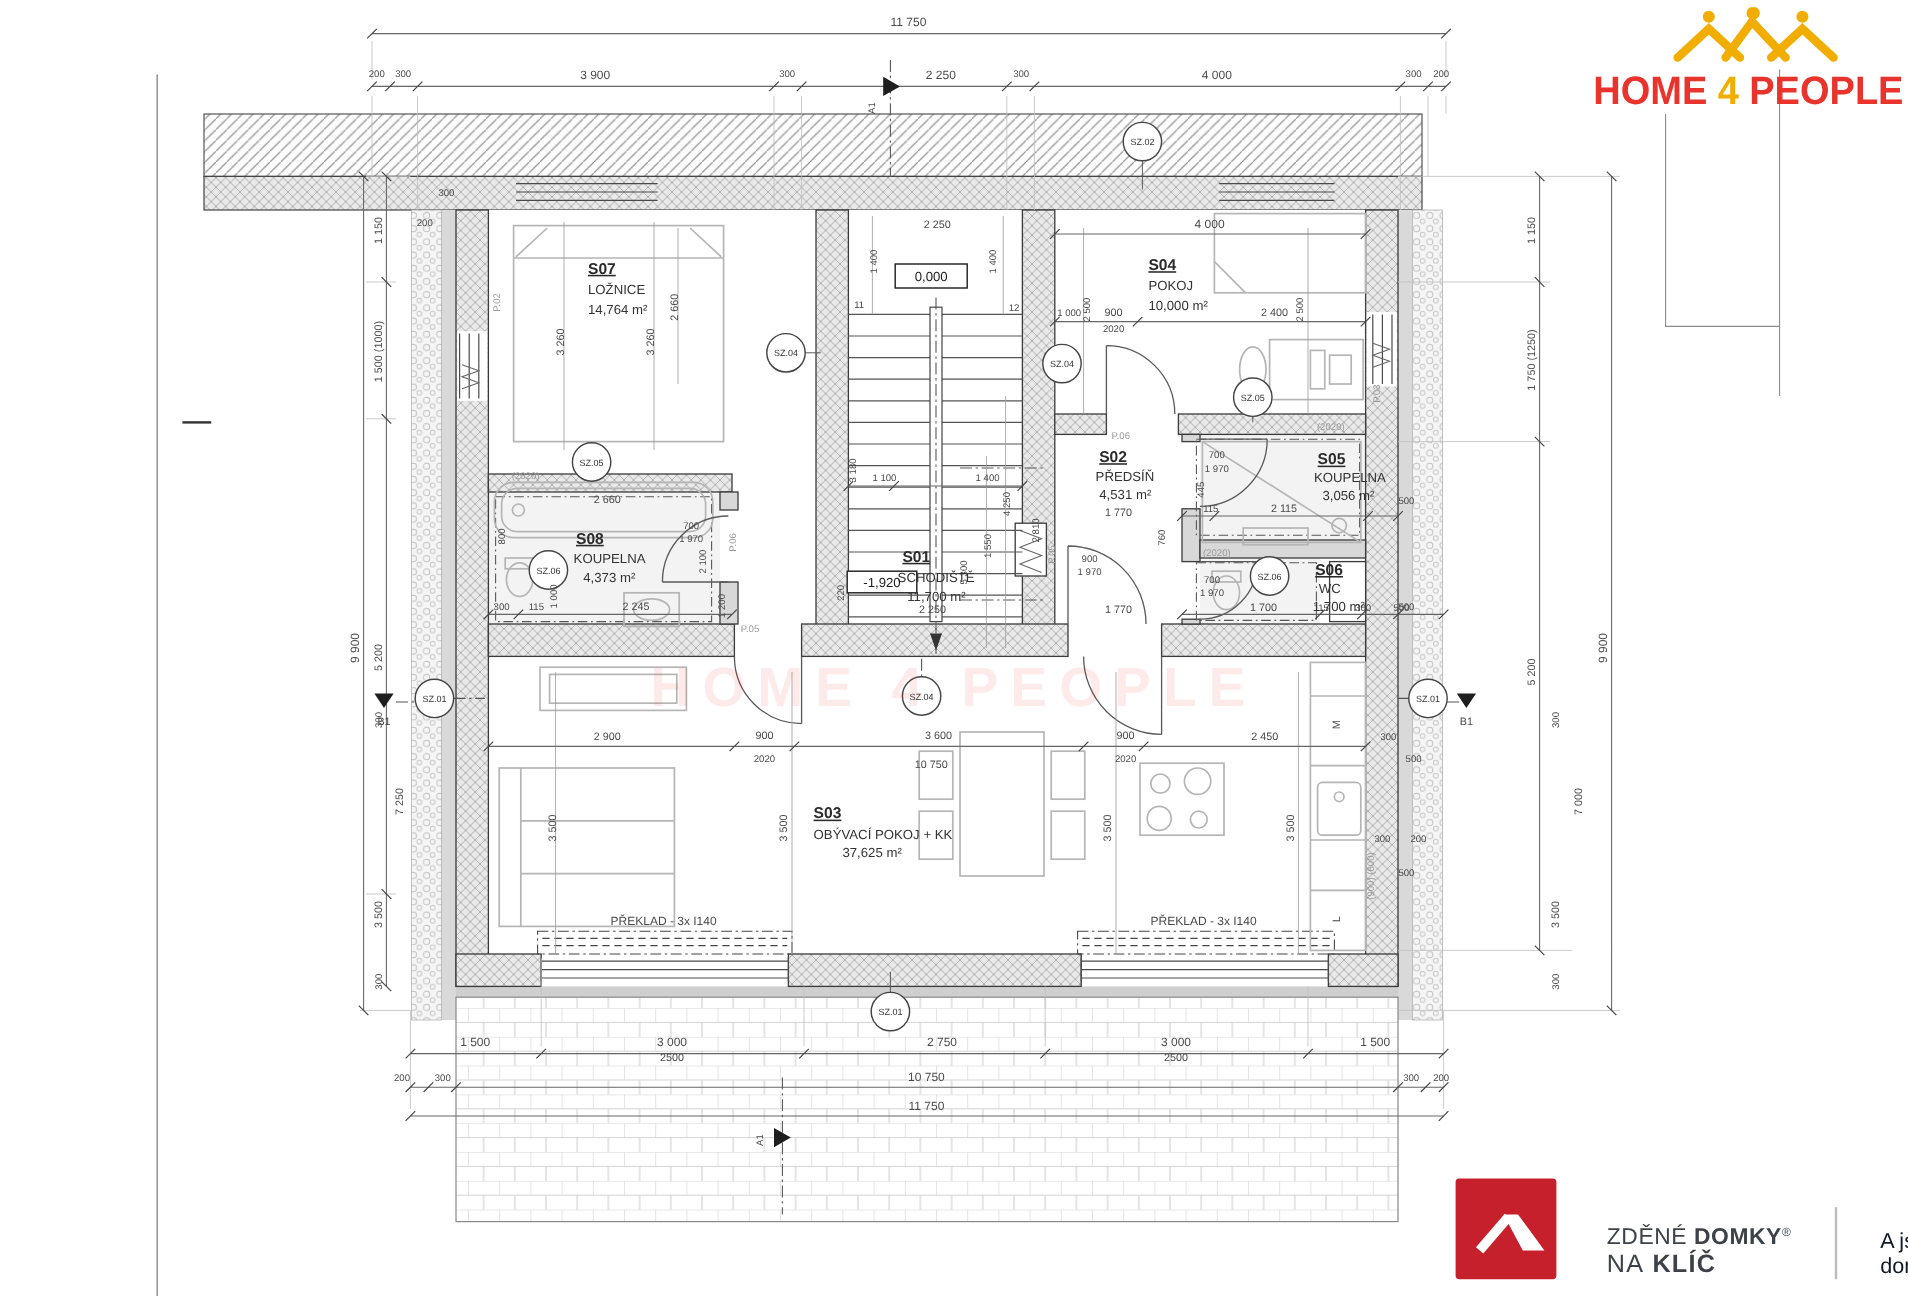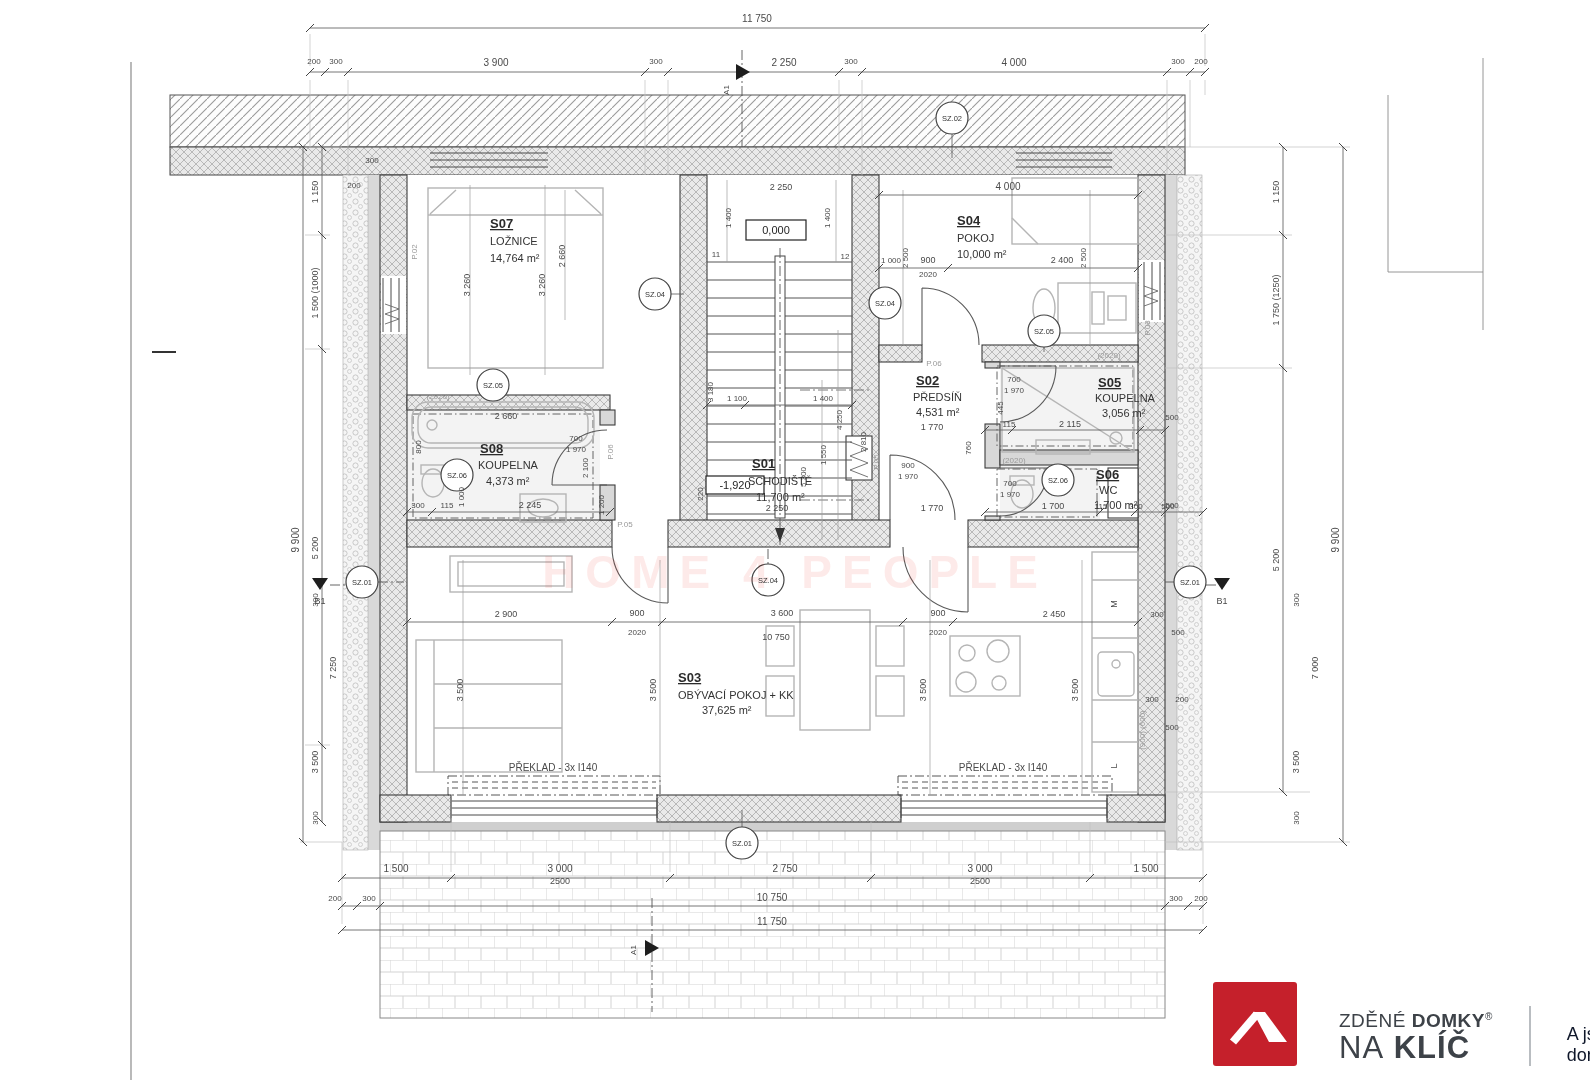--- a/index.html
+++ b/index.html
@@ -18,21 +18,21 @@
   
   .logo-top{position:absolute;left:1342px;top:6px;width:230px;text-align:center;}
   .logo-top .words{display:flex;justify-content:center;gap:9px;font-size:33px;font-weight:bold;
                    letter-spacing:0px;transform:scaleX(.96);}
   .lt-red{color:#e8342c;} .lt-yel{color:#f2ae00;}
   
   .logo-bot{position:absolute;left:1213px;top:982px;display:flex;align-items:flex-end;gap:14px;}
   .lb-box{width:84px;height:84px;background:#c5202b;border-radius:3px;flex:0 0 auto;}
   .lb-text{margin-left:28px;color:#3d4248;line-height:1.12;}
   .lb-l1{font-size:19px;letter-spacing:.5px;}
-  .lb-l2{font-size:31px;letter-spacing:1px;}
+  .lb-l2{font-size:21px;letter-spacing:1px;}
   .lb-b{font-weight:bold;}
   .lb-reg{font-size:10px;vertical-align:super;}
   .lb-div{width:0;border-left:2px solid #b9bdc1;height:60px;margin:0 22px;}
   .lb-tag{font-size:18px;color:#0f172a;}
 </style>
 </head>
 <body>
 
 <div class="canvas">
 <svg width="1590" height="1080" viewBox="0 0 1590 1080">
@@ -414,20 +414,39 @@
     <text x="320" y="604" class="t mid d9">B1</text>
     <text x="1222" y="604" class="t mid d9">B1</text>
     <text x="1117" y="604" transform="rotate(-90 1117 604)" class="t mid d9">M</text>
     <text x="1117" y="766" transform="rotate(-90 1117 766)" class="t mid d9">L</text>
     <text x="716" y="257" class="t mid d8">11</text>
     <text x="845" y="259" class="t mid d8">12</text>
   </g>
 </svg>
 
 
+<div class="logo-top">
+  <svg width="230" height="46" viewBox="0 0 230 46">
+    <g stroke="#f2ae00" stroke-width="7" fill="none" stroke-linecap="round">
+      <path d="M56,42 L82,18 L108,42"></path>
+      <path d="M96,42 L118,12 L146,42"></path>
+      <path d="M134,42 L160,18 L186,42"></path>
+    </g>
+    <g fill="#f2ae00">
+      <circle cx="82" cy="8" r="5"></circle>
+      <circle cx="119" cy="5" r="5.5"></circle>
+      <circle cx="160" cy="8" r="5"></circle>
+    </g>
+  </svg>
+  <div class="words">
+    <span class="lt-red">HOME</span>
+    <span class="lt-yel">4</span>
+    <span class="lt-red">PEOPLE</span>
+  </div>
+</div>
 
 
 <div class="logo-bot">
   <div class="lb-box">
     <svg width="84" height="84" viewBox="0 0 84 84">
       <path d="M20,60 L44,32" stroke="#fff" stroke-width="8" fill="none"></path>
       <polygon points="40,30 52,30 74,60 56,60" fill="#fff"></polygon>
     </svg>
   </div>
   <div class="lb-text">

